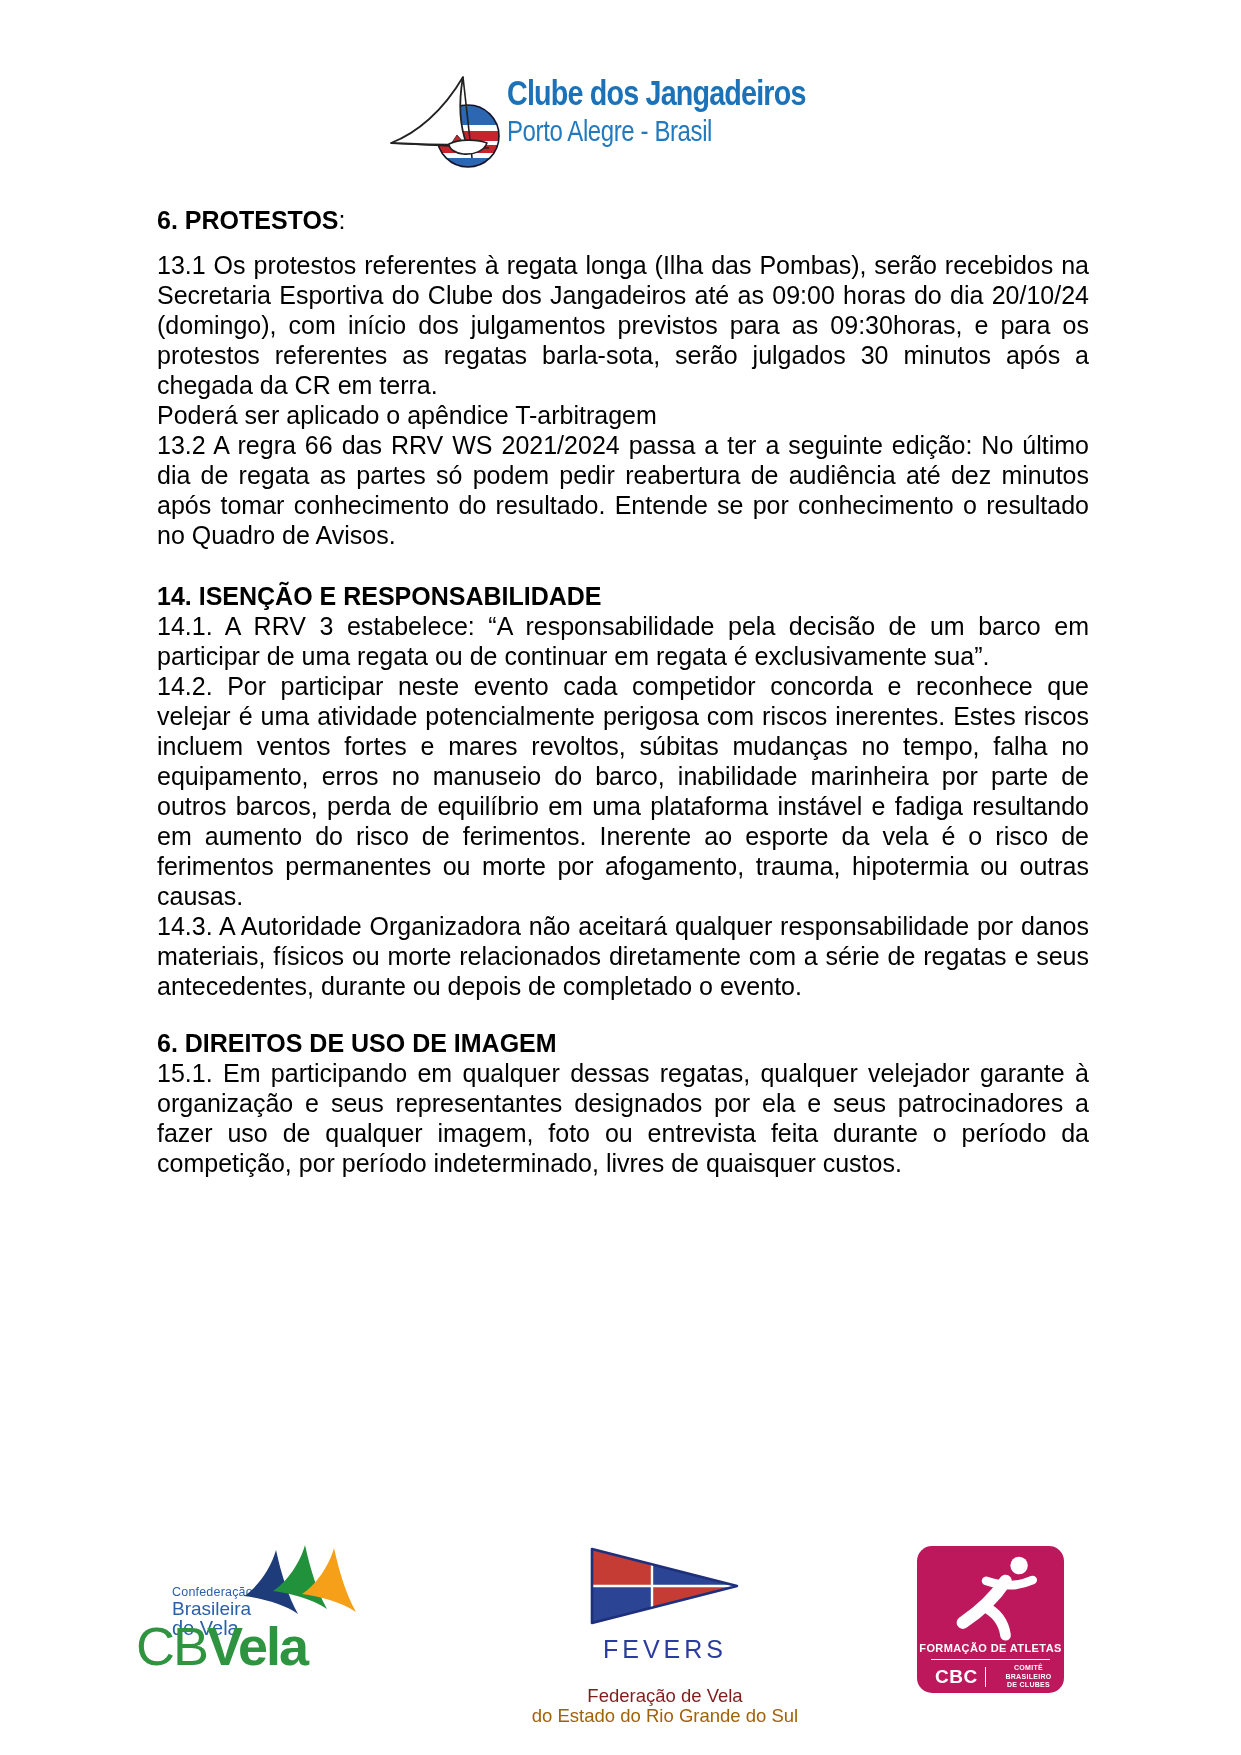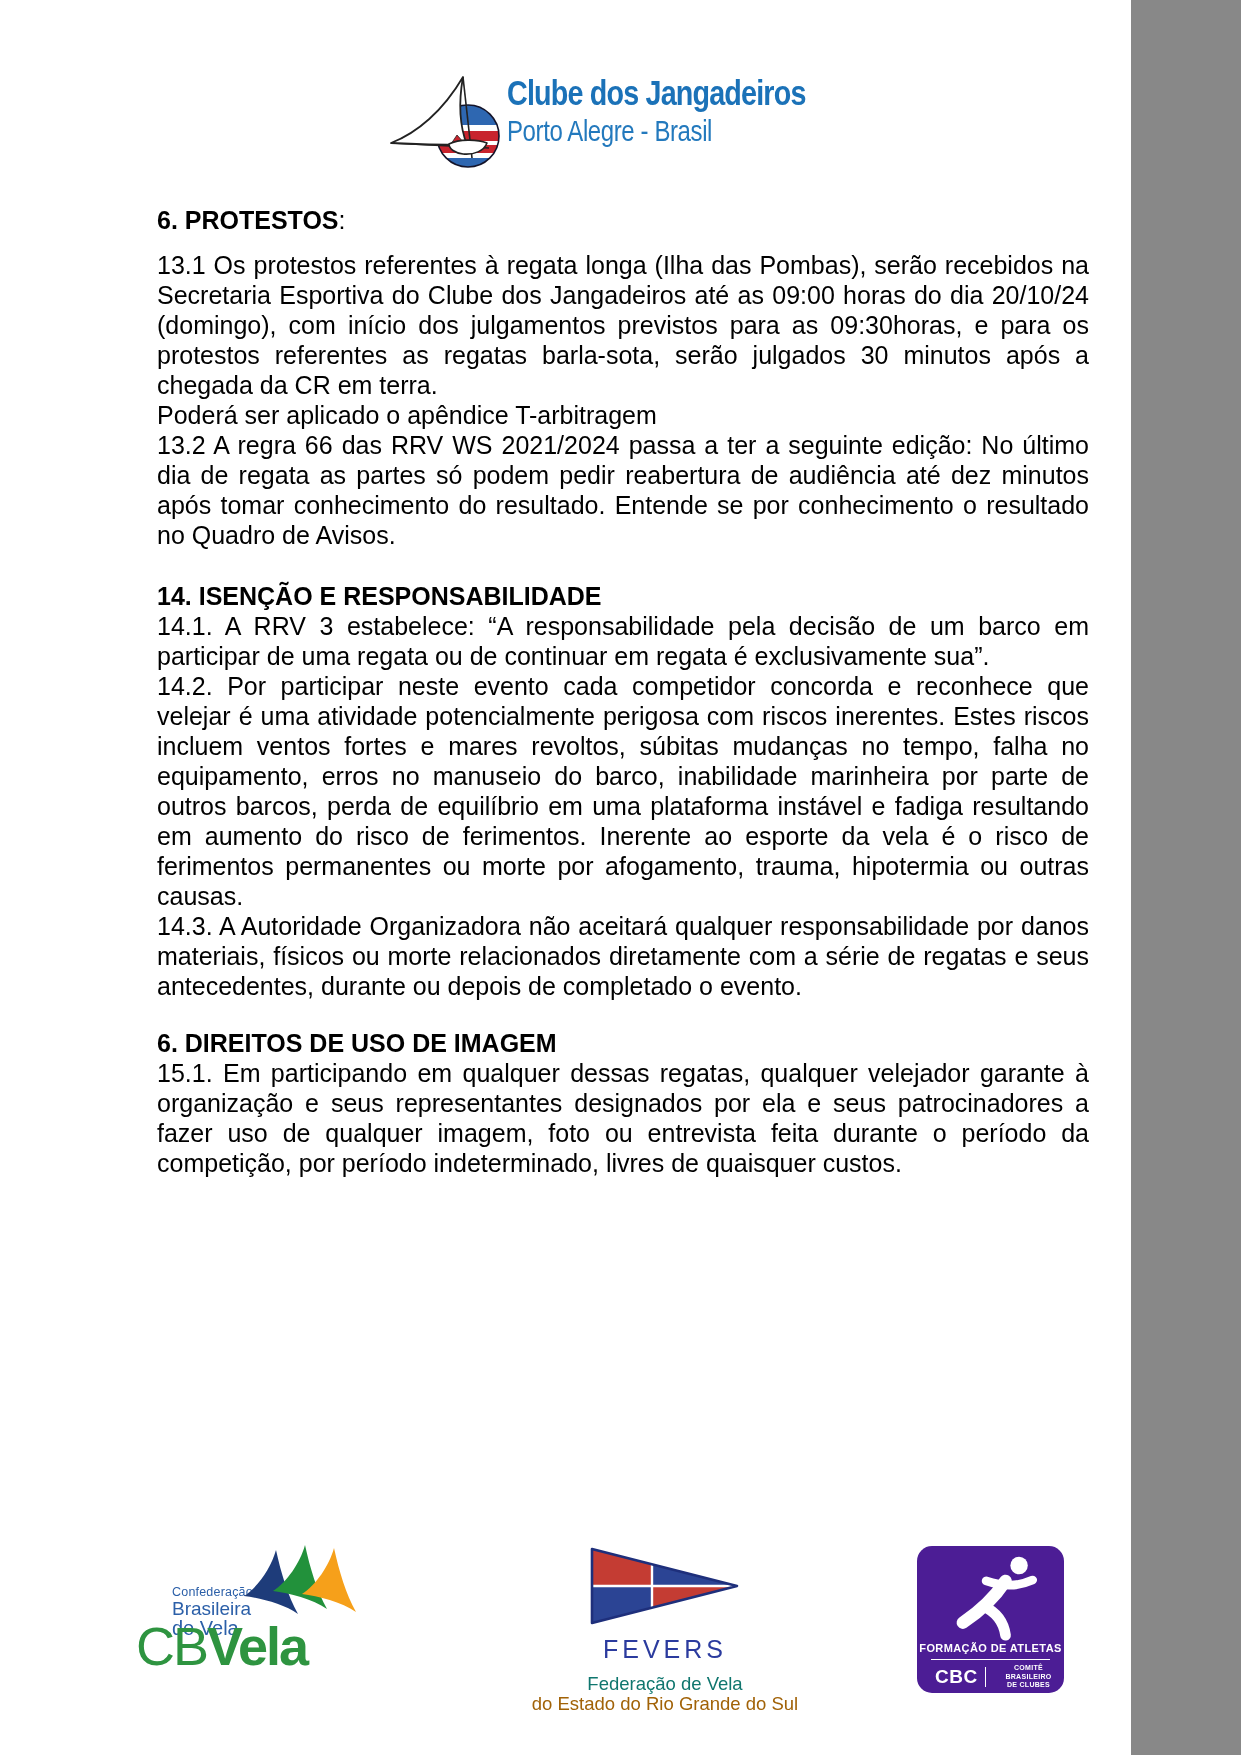--- a/index.html
+++ b/index.html
@@ -1,18 +1,18 @@
 <!DOCTYPE html>
 <html lang="pt"><head>
 <meta charset="utf-8">
 <style>
   html,body{margin:0;padding:0;background:#888;}
   .page{
     position:relative;
-    width:1131px;height:1755px;
+    width:1241px;height:1755px;
     background:#ffffff;
     overflow:hidden;
     font-family:"Liberation Sans", sans-serif;
     color:#000;
     text-decoration:underline;
   }
 
   
   .header{position:absolute;left:385px;top:55px;height:115px;}
   .boat{position:absolute;left:0;top:2px;}
@@ -54,27 +54,27 @@
     position:absolute;left:0px;top:76px;
     font-size:54px;line-height:56px;letter-spacing:-2px;color:#2E9440;white-space:nowrap;
   }
   .cbv-brand .cb{font-weight:400;}
   .cbv-brand .vela{font-weight:700;}
 
   
   .fevers{position:absolute;left:505px;top:6px;width:320px;text-align:center;}
   .fev-flag{display:block;margin:0 auto;}
   .fev-acronym{margin-top:7px;font-size:25px;letter-spacing:4px;color:#2B3B9E;font-weight:400;}
-  .fev-name1{margin-top:10px;font-size:18.5px;line-height:20px;color:#0f766e;}
+  .fev-name1{margin-top:22px;font-size:18.5px;line-height:20px;color:#7f1d1d;}
   .fev-name2{font-size:18.5px;line-height:20px;color:#a16207;}
 
   
   .cbc{
     position:absolute;left:917px;top:8px;width:147px;height:147px;
-    background:#4c1d95;border-radius:15px;color:#fff;
+    background:#be185d;border-radius:15px;color:#fff;
   }
   .cbc-runner{position:absolute;left:10px;top:4px;}
   .cbc-program{
     position:absolute;left:0;right:0;top:96px;text-align:center;
     font-size:11px;font-weight:700;letter-spacing:.4px;white-space:nowrap;
   }
   .cbc-rule{position:absolute;left:14px;right:14px;top:113px;border-top:1.6px solid #fff;}
   .cbc-bottom{
     position:absolute;left:0;right:0;top:118px;
     display:flex;justify-content:center;align-items:center;gap:7px;margin-left:18px;

